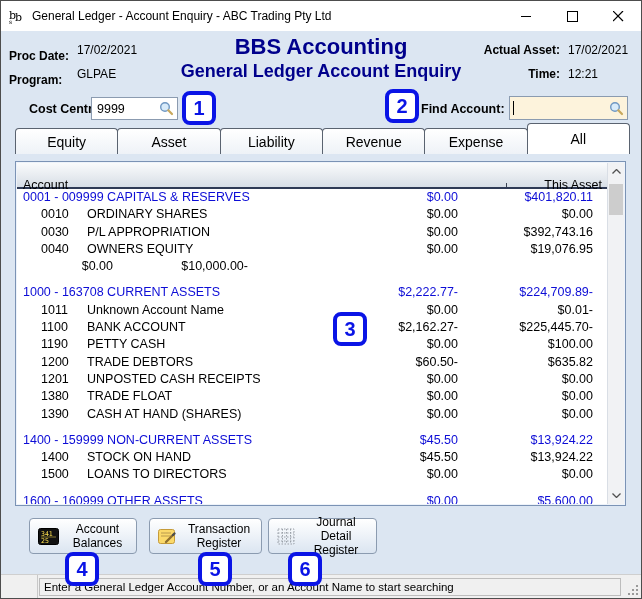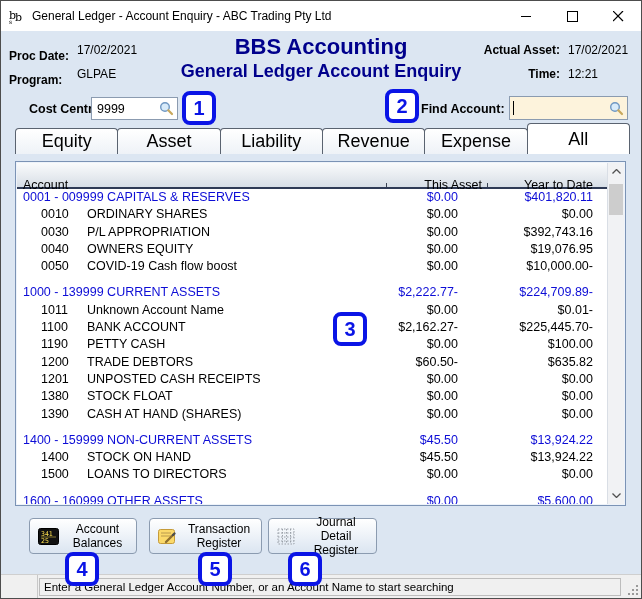--- a/index.html
+++ b/index.html
@@ -31,21 +31,21 @@
   .lbl { font-weight:bold; font-size:12.5px; color:#000; }
   .cost-label { position:absolute; left:28px; top:101px; }
   .cost-input { position:absolute; left:90px; top:96px; width:87px; height:23px; background:#fff; border:1px solid #8b9bb0; display:flex; align-items:center; }
   .cost-input .v { font-size:12.5px; padding-left:5px; flex:1; }
   .find-label { position:absolute; left:420px; top:101px; }
   .find-input { position:absolute; left:508px; top:95px; width:119px; height:24px; background:#fdf3dc; border:1px solid #8b9bb0; display:flex; align-items:center; }
   .caret { width:1px; height:14px; background:#000; margin-left:3px; }
   .mag { width:15px; height:15px; margin:0 3px 0 auto; flex:0 0 auto; }
   
   .tabs { position:absolute; left:14px; top:126px; width:614px; height:27px; display:flex; align-items:flex-end; }
-  .tab { flex:1 1 0; height:26px; background:linear-gradient(#ffffff,#eef2f7); border:1px solid #5a6370; border-bottom:none; border-radius:4px 4px 0 0; margin-right:-1px; display:flex; align-items:center; justify-content:center; font-size:18px; color:#000; }
+  .tab { flex:1 1 0; height:26px; background:linear-gradient(#ffffff,#eef2f7); border:1px solid #5a6370; border-bottom:none; border-radius:4px 4px 0 0; margin-right:-1px; display:flex; align-items:center; justify-content:center; font-size:14px; color:#000; }
   .tab.selected { height:31px; background:#ffffff; position:relative; z-index:2; }
   
   .table-frame { position:absolute; left:14px; top:160px; width:611px; height:345px; background:#fff; border:1px solid #7b93b5; box-shadow:0 0 0 1px #eef3fa inset; }
   .thead { position:absolute; left:1px; top:1px; right:18px; height:26px; background:linear-gradient(#fafbfc,#d7dee6); border-bottom:2px solid #2e3a55; display:flex; font-size:12.5px; color:#000; }
   .th { display:flex; align-items:center;margin-top:20px; }
   .th-account { flex:1 1 auto; padding-left:6px; }
   .th-period { width:101px; justify-content:flex-end; padding-right:5px; border-left:1px solid #3a4353; }
   .th-ytd { width:120px; justify-content:flex-end; padding-right:14px; border-left:1px solid #3a4353; }
   .tbody { position:absolute; left:1px; top:27px; right:18px; bottom:1px; overflow:hidden; font-size:12.5px; }
   .trow { display:flex; height:17.3px; line-height:17.3px; white-space:nowrap;gap:24px; }
@@ -167,21 +167,20 @@
     <div class="tab">Liability</div>
     <div class="tab">Revenue</div>
     <div class="tab">Expense</div>
     <div class="tab selected">All</div>
   </div>
 
   <div class="table-frame">
     <div class="thead">
       <div class="th th-account">Account</div>
       <div class="th th-period">This Asset</div>
-      <div class="th th-ytd">Year to Date</div>
     </div>
     <div class="tbody" id="table-body">
         <div class="trow section">
           <span class="c-acct">0001 - 009999 CAPITALS &amp; RESERVES</span>
           <span class="c-period">$0.00</span>
           <span class="c-ytd">$401,820.11</span>
         </div>
         <div class="trow detail">
           <span class="c-acct"><span class="code">0010</span><span>ORDINARY SHARES</span></span>
           <span class="c-period">$0.00</span>
@@ -191,26 +190,25 @@
           <span class="c-acct"><span class="code">0030</span><span>P/L APPROPRIATION</span></span>
           <span class="c-period">$0.00</span>
           <span class="c-ytd">$392,743.16</span>
         </div>
         <div class="trow detail">
           <span class="c-acct"><span class="code">0040</span><span>OWNERS EQUITY</span></span>
           <span class="c-period">$0.00</span>
           <span class="c-ytd">$19,076.95</span>
         </div>
         <div class="trow detail">
-          <span class="c-acct"><span class="code">0050</span><span>COVID-19 Cash flow boost</span></span>
           <span class="c-period">$0.00</span>
           <span class="c-ytd">$10,000.00-</span>
         </div>
         <div class="trow section">
-          <span class="c-acct">1000 - 139999 CURRENT ASSETS</span>
+          <span class="c-acct">1000 - 163708 CURRENT ASSETS</span>
           <span class="c-period">$2,222.77-</span>
           <span class="c-ytd">$224,709.89-</span>
         </div>
         <div class="trow detail">
           <span class="c-acct"><span class="code">1011</span><span>Unknown Account Name</span></span>
           <span class="c-period">$0.00</span>
           <span class="c-ytd">$0.01-</span>
         </div>
         <div class="trow detail">
           <span class="c-acct"><span class="code">1100</span><span>BANK ACCOUNT</span></span>
@@ -226,21 +224,21 @@
           <span class="c-acct"><span class="code">1200</span><span>TRADE DEBTORS</span></span>
           <span class="c-period">$60.50-</span>
           <span class="c-ytd">$635.82</span>
         </div>
         <div class="trow detail">
           <span class="c-acct"><span class="code">1201</span><span>UNPOSTED CASH RECEIPTS</span></span>
           <span class="c-period">$0.00</span>
           <span class="c-ytd">$0.00</span>
         </div>
         <div class="trow detail">
-          <span class="c-acct"><span class="code">1380</span><span>STOCK FLOAT</span></span>
+          <span class="c-acct"><span class="code">1380</span><span>TRADE FLOAT</span></span>
           <span class="c-period">$0.00</span>
           <span class="c-ytd">$0.00</span>
         </div>
         <div class="trow detail">
           <span class="c-acct"><span class="code">1390</span><span>CASH AT HAND (SHARES)</span></span>
           <span class="c-period">$0.00</span>
           <span class="c-ytd">$0.00</span>
         </div>
         <div class="trow section">
           <span class="c-acct">1400 - 159999 NON-CURRENT ASSETS</span>

